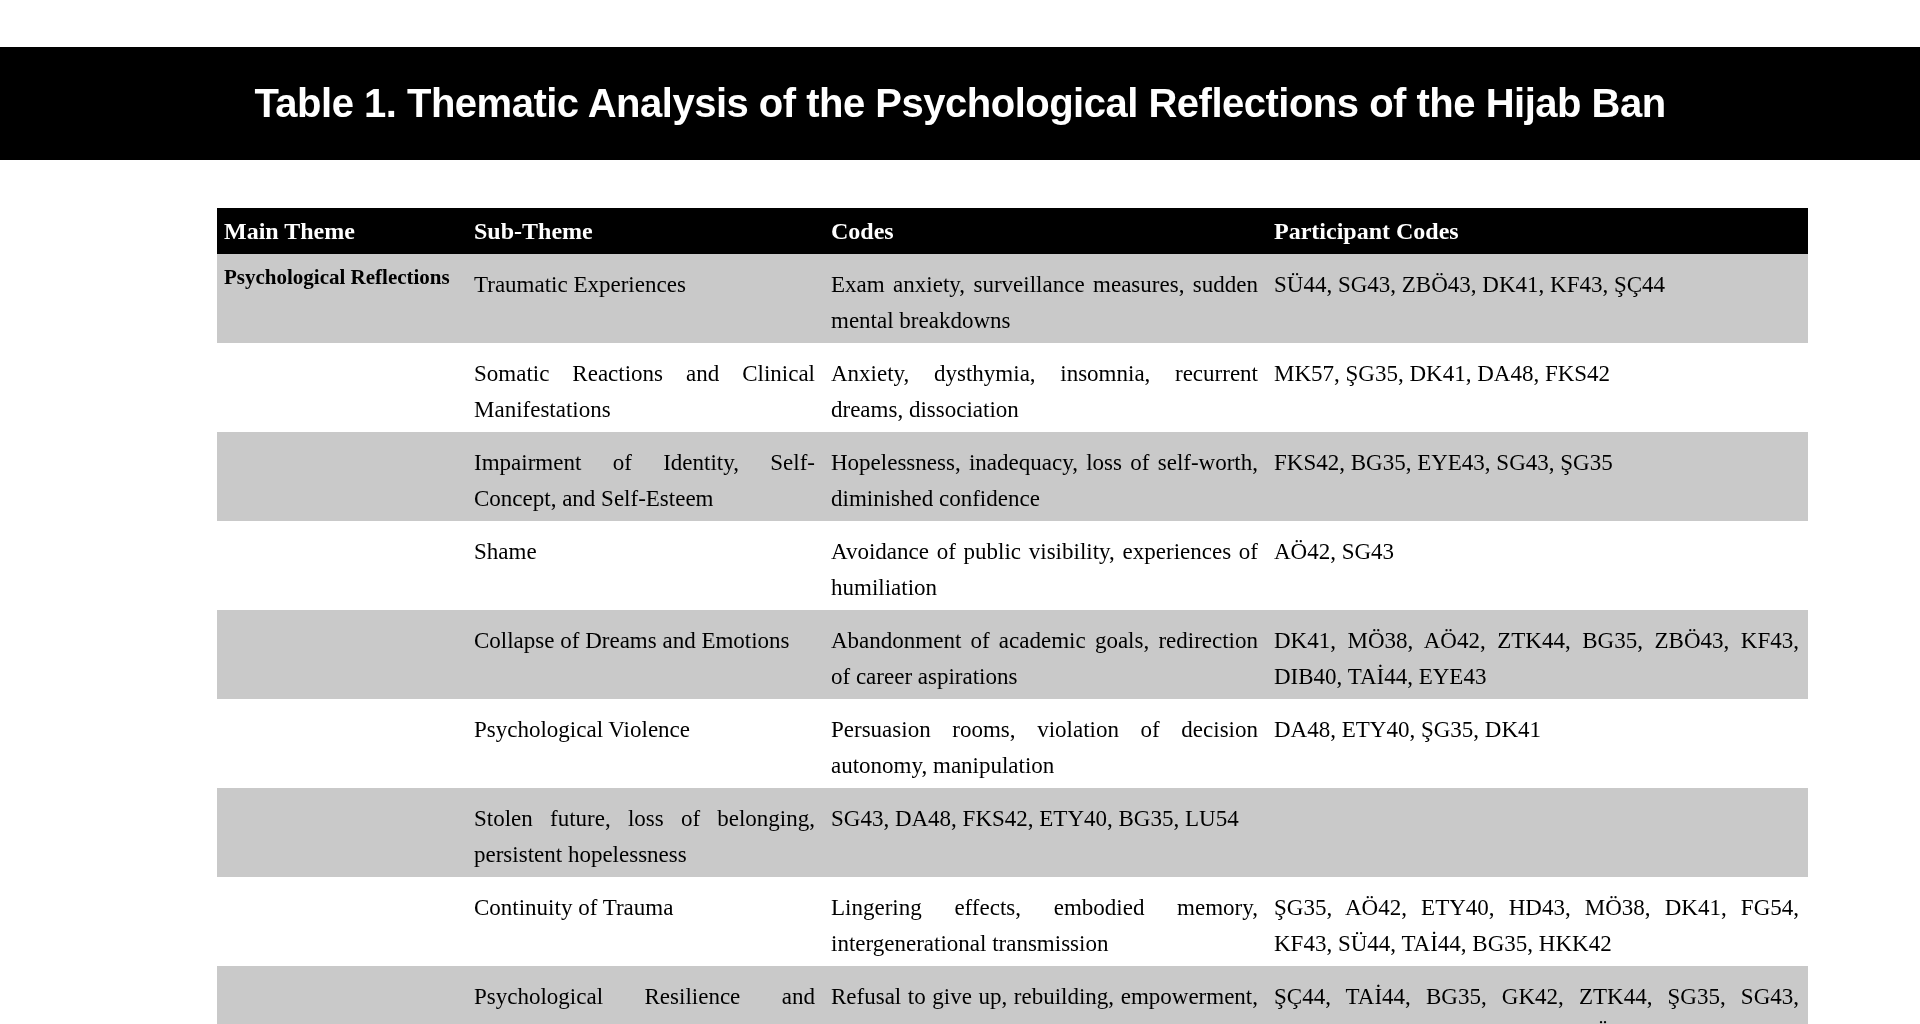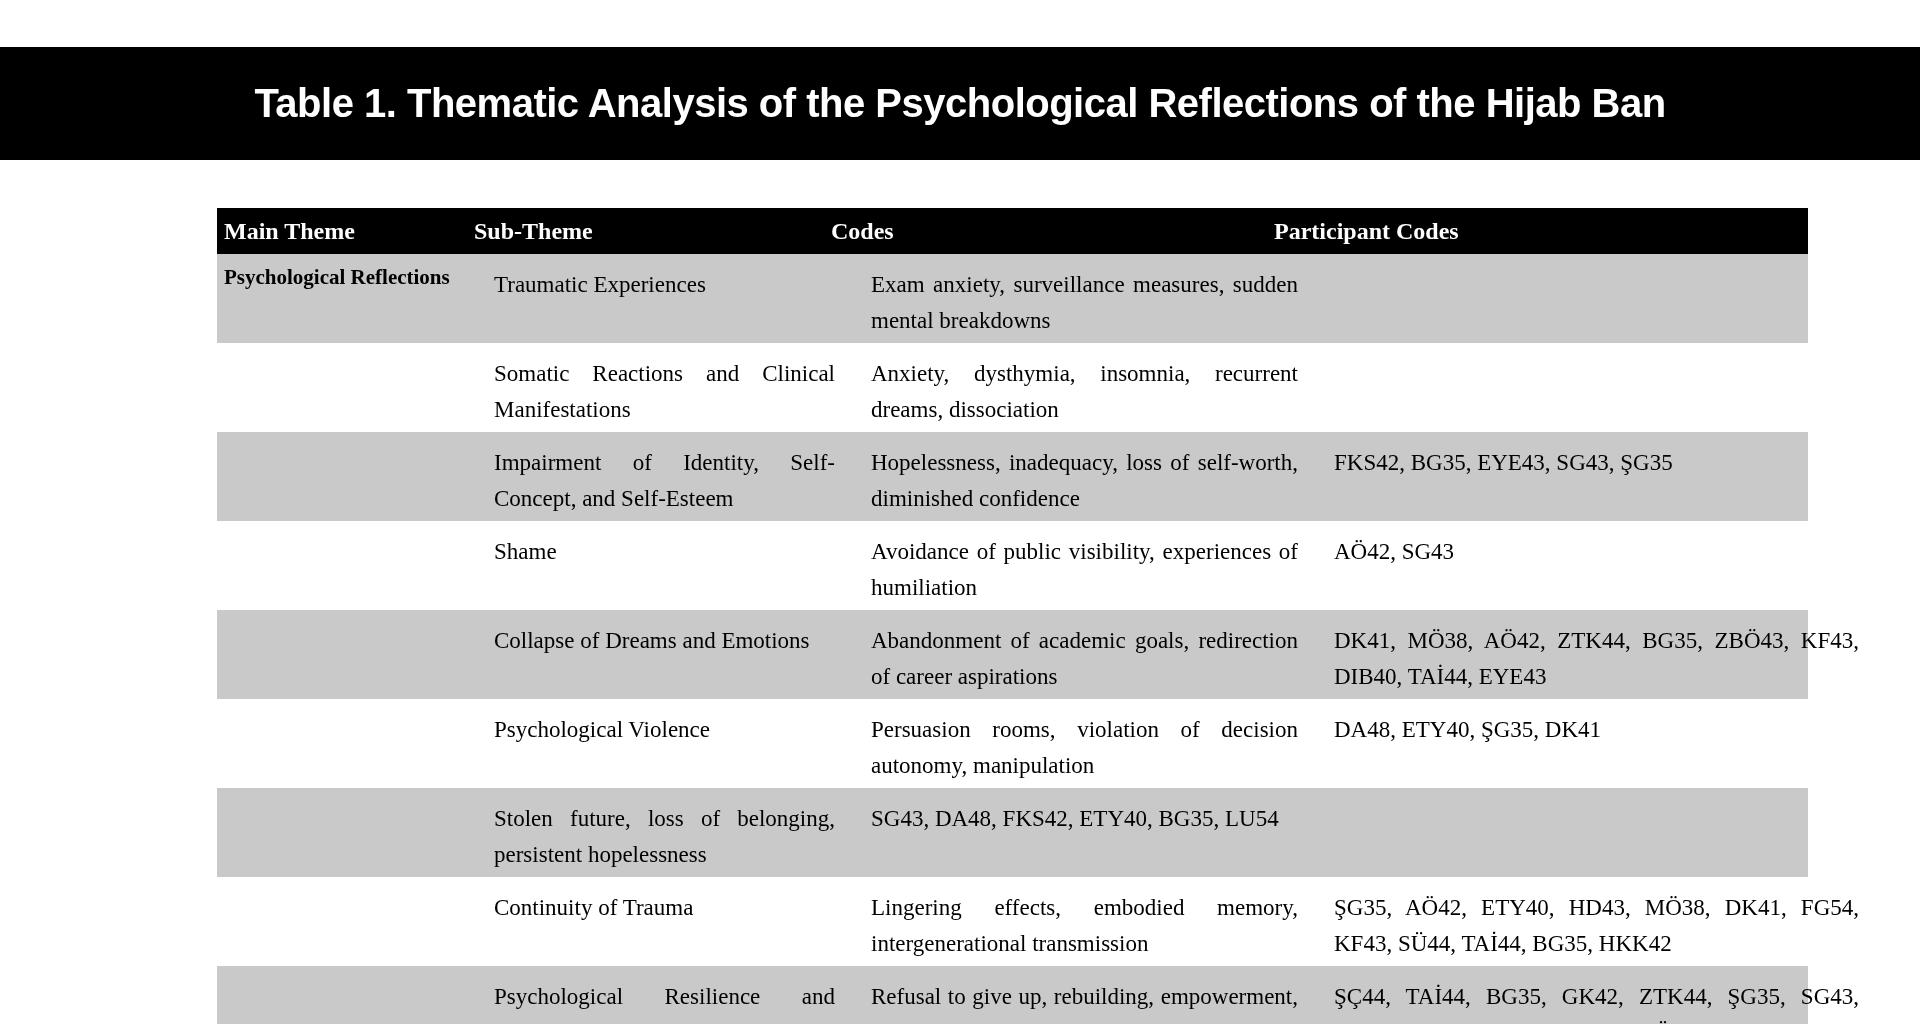--- a/index.html
+++ b/index.html
@@ -45,21 +45,20 @@
   .thead .cell {
     display: flex;
     align-items: center;
     font-weight: 700;
     font-size: 24px;
     padding: 0 8px 0 7px;
   }
   .tbody .trow {
     min-height: 81px;
     background: #ffffff;
-    gap: 20px;
   }
   .tbody .trow:nth-child(odd) {
     background: #c9c9c9;
   }
   .tbody .trow:last-child {
     min-height: 122px;
   }
   .tbody .cell {
     padding: 5px 9px 4px 7px;
     line-height: 36px;
@@ -89,26 +88,28 @@
     <div class="cell">Codes</div>
     <div class="cell">Participant Codes</div>
   </div>
 
   <div class="tbody">
 
     <div class="trow">
       <div class="cell col-main">Psychological Reflections</div>
       <div class="cell col-sub">Traumatic Experiences</div>
       <div class="cell col-codes">Exam anxiety, surveillance measures, sudden mental breakdowns</div>
+      <div class="cell col-part">SÜ44, SG43, ZBÖ43, DK41, KF43, ŞÇ44</div>
     </div>
 
     <div class="trow">
       <div class="cell col-main"></div>
       <div class="cell col-sub">Somatic Reactions and Clinical Manifestations</div>
       <div class="cell col-codes">Anxiety, dysthymia, insomnia, recurrent dreams, dissociation</div>
+      <div class="cell col-part">MK57, ŞG35, DK41, DA48, FKS42</div>
     </div>
 
     <div class="trow">
       <div class="cell col-main"></div>
       <div class="cell col-sub">Impairment of Identity, Self-Concept, and Self-Esteem</div>
       <div class="cell col-codes">Hopelessness, inadequacy, loss of self-worth, diminished confidence</div>
       <div class="cell col-part">FKS42, BG35, EYE43, SG43, ŞG35</div>
     </div>
 
     <div class="trow">

